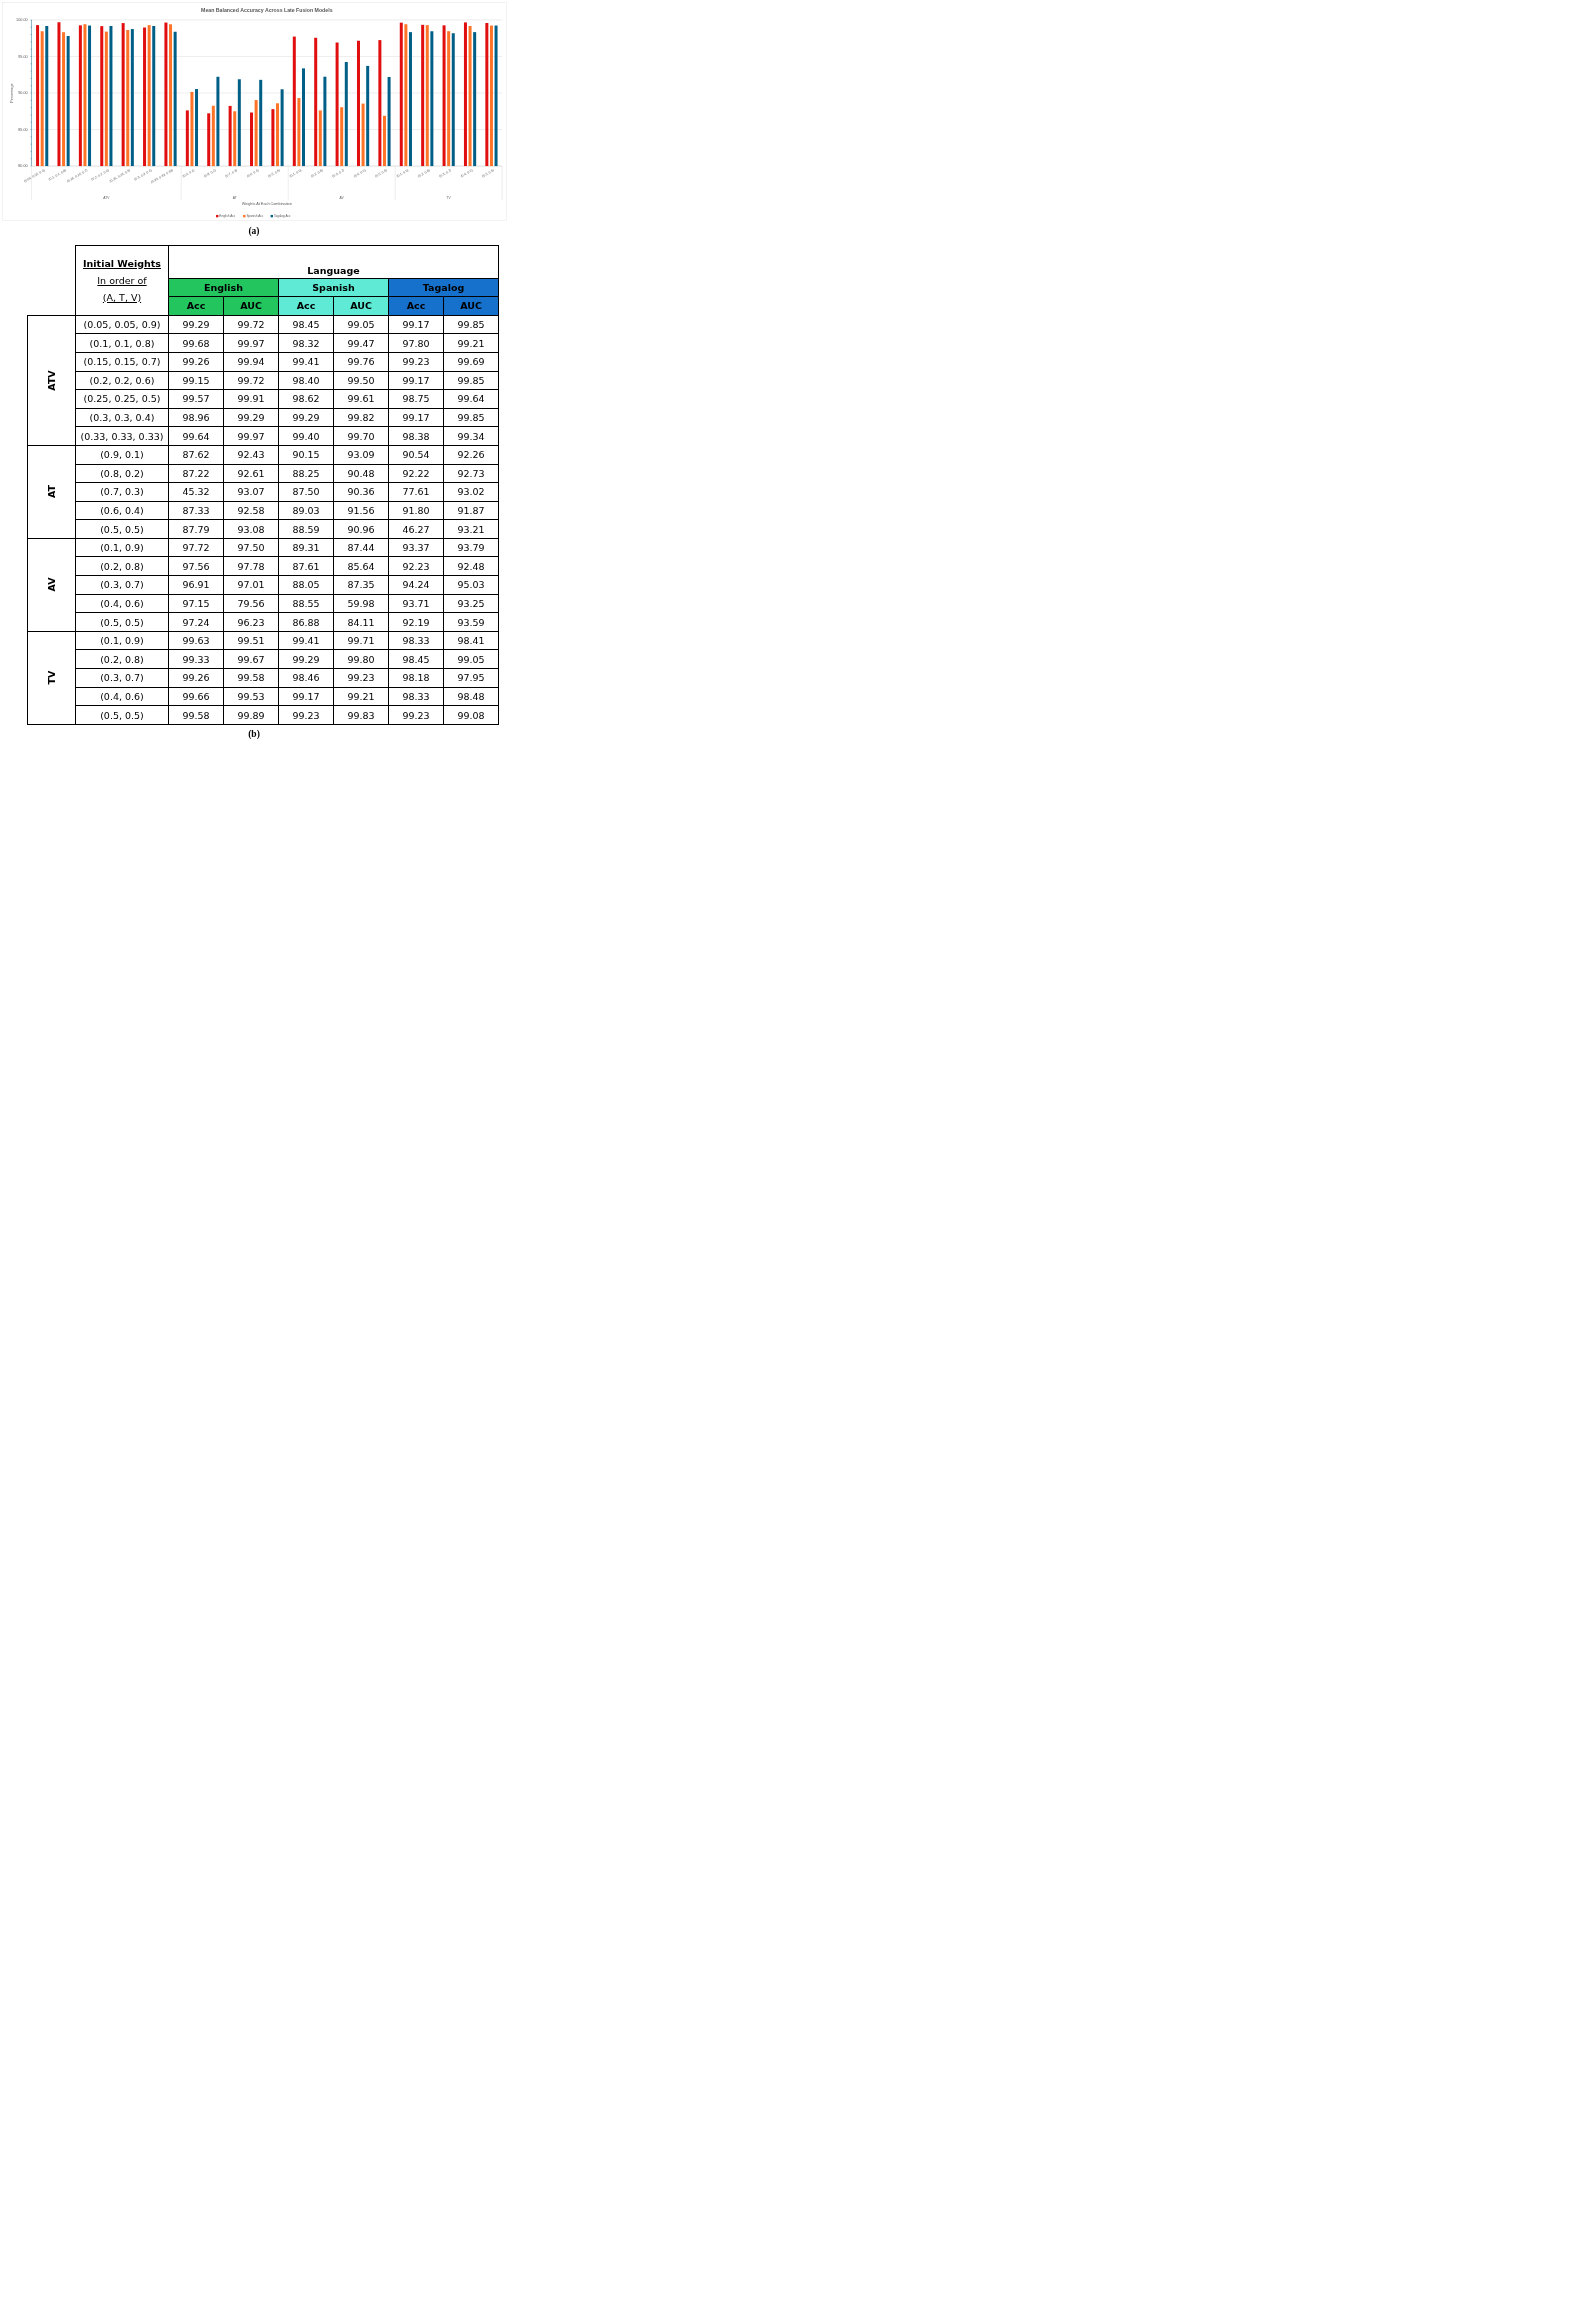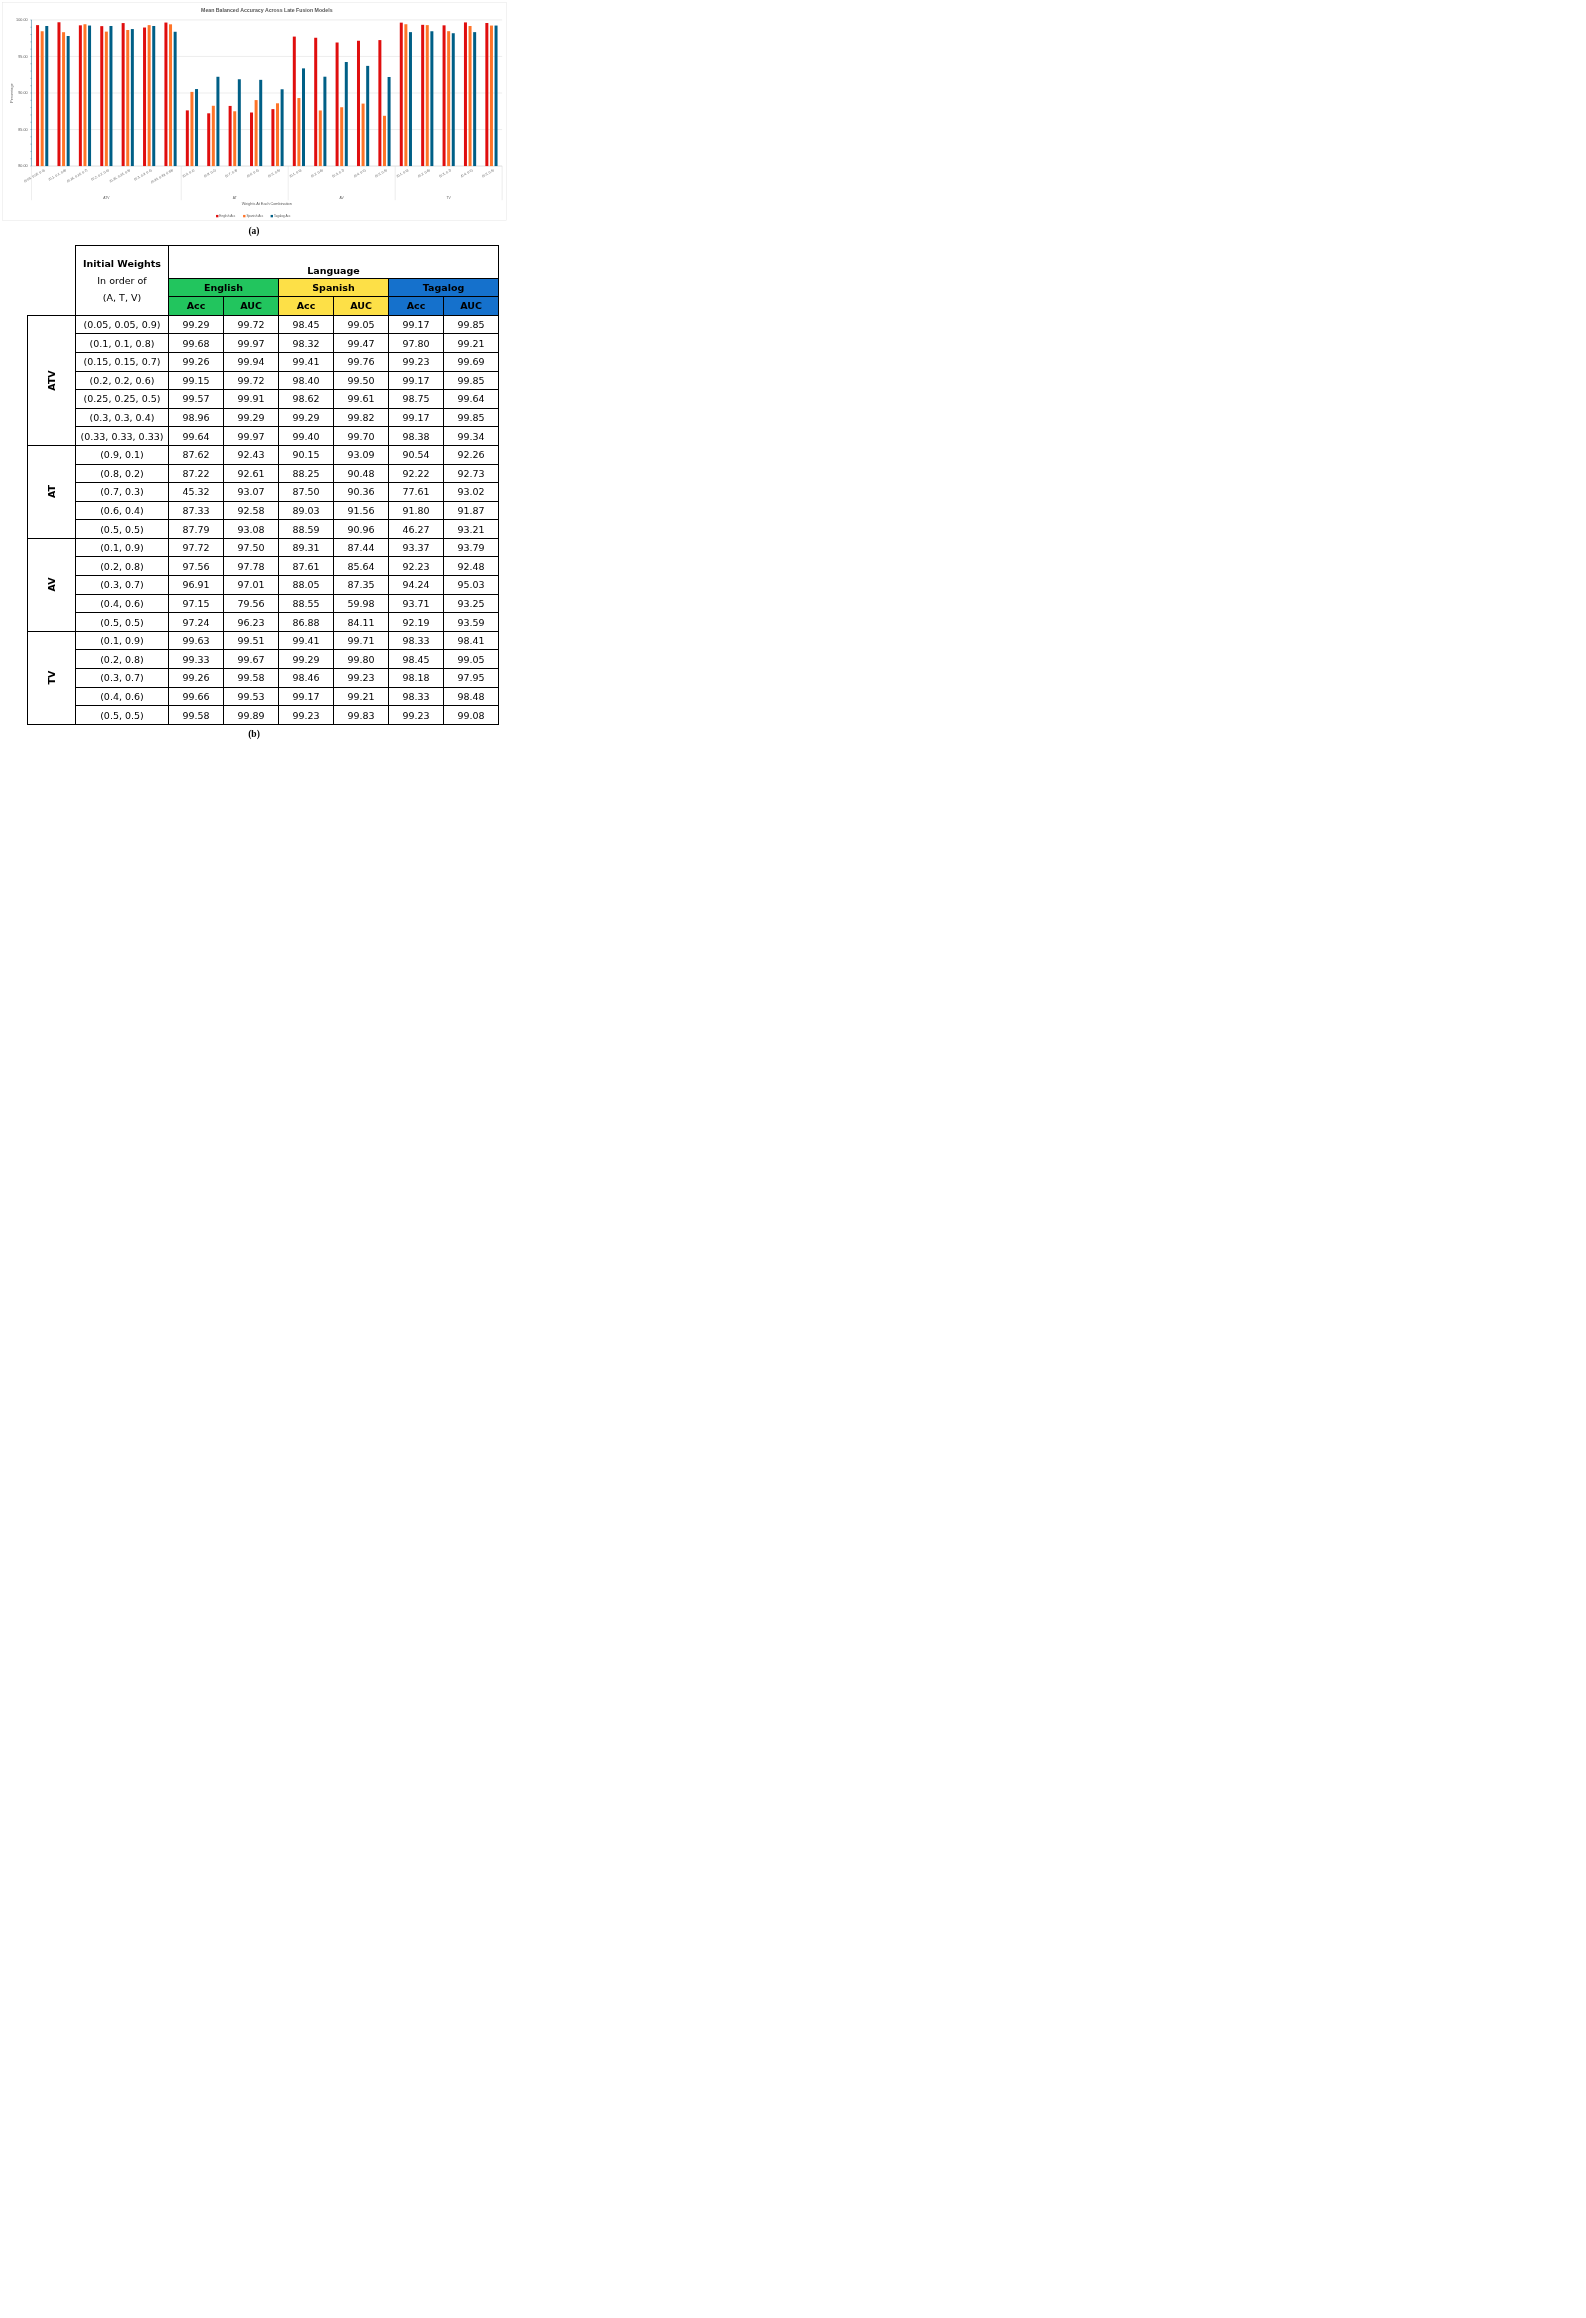--- a/index.html
+++ b/index.html
@@ -8,26 +8,26 @@
   #chart{display:block;}
   .caption{text-align:center;font-family:"Liberation Serif",serif;font-size:9.5px;font-weight:bold;}
   #cap-a{height:17px;line-height:17px;}
   #cap-b{height:19px;line-height:19px;}
   table.res{border-collapse:collapse;margin-left:27px;margin-top:4.7px;font-family:"DejaVu Sans",sans-serif;}
   table.res td,table.res th{border:0.7px solid #000;text-align:center;font-size:9.5px;padding:0;height:17.6px;}
   table.res th{font-weight:bold;}
   .w-grp{width:47px;}
   .w-wt{width:92px;}
   .w-val{width:54px;}
-  .hdr-weights{font-size:9px;line-height:17px;vertical-align:middle;}
+  .hdr-weights{font-size:9px;line-height:17px;vertical-align:middle;text-decoration:underline;}
   .hdr-weights .t1{font-weight:bold;}
   .hdr-weights .t2{font-weight:normal;}
   .lang-hdr{font-size:9.5px;height:30px !important;vertical-align:bottom;padding-bottom:1.9px !important;margin-top:8px;}
   .en{background:#22c55e;}
-  .es{background:#fde047;margin-left:28px;}
+  .es{background:#5eead4;margin-left:28px;}
   .tl{background:#1571cc;margin-top:40px;}
   .grp{font-weight:bold;font-size:10.4px;}
   .grp span{display:inline-block;transform:rotate(-90deg);}
   .no-border-top-left{border:none !important;}
 </style>
 </head>
 <body>
 
 <div id="chart-wrap">
   <svg id="chart" width="508" height="223" viewBox="0 0 1070 470">

